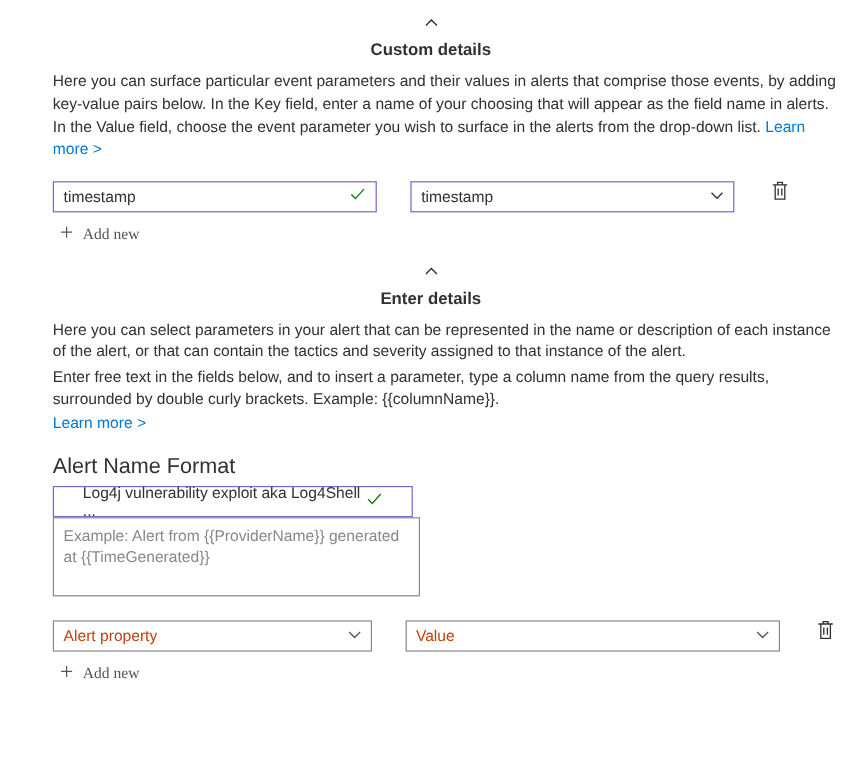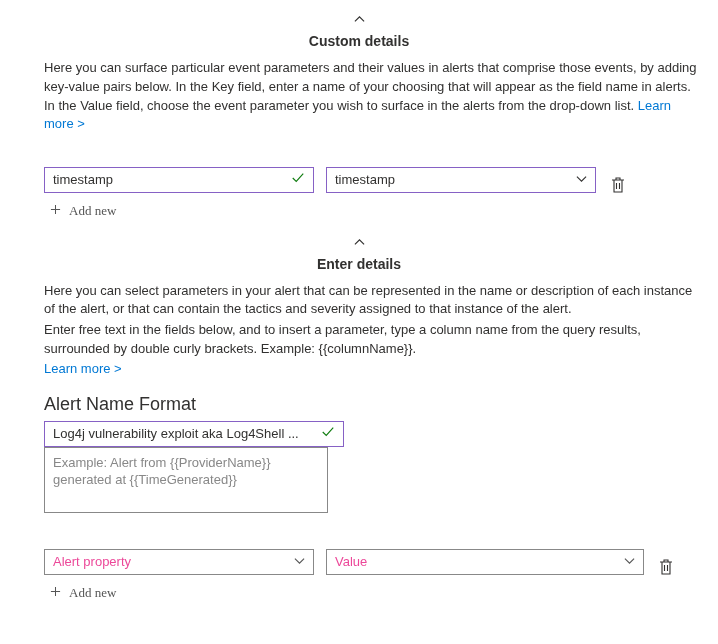--- a/index.html
+++ b/index.html
@@ -37,23 +37,23 @@
     line-height: 1.45;
     color: #323130;
     margin-bottom: 2px;
   }
   .learn-more {
     color: #0078d4;
     cursor: pointer;
   }
   .row {
     display: flex;
-    align-items: flex-end;
-    gap: 12px;
-    margin-top: 36px;
+    align-items: flex-start;
+    gap: 28px;
+    margin-top: 20px;
   }
   .field {
     display: flex;
     align-items: center;
     justify-content: space-between;
     height: 26px;
     border: 1px solid #8661c5;
     padding: 0 8px;
     background: #fff;
     font-size: 13px;
@@ -69,21 +69,21 @@
     font-size: 13px;
   }
   .dropdown-gray {
     border-color: #888;
     color: #555;
   }
   .field-text {
     color: #323130;
   }
   .placeholder-text {
-    color: #ec4899;
+    color: #c2410c;
   }
   .iconbtn {
     display: inline-flex;
     align-items: center;
     justify-content: center;
     width: 20px;
     color: #323130;
     cursor: pointer;
   }
   .add-new {
@@ -102,25 +102,25 @@
     font-size: 18px;
     color: #323130;
   }
   .textinput-valid {
     display: flex;
     align-items: center;
     justify-content: space-between;
     height: 26px;
     width: 300px;
     border: 1px solid #8661c5;
-    padding: 0 8px;
+    padding: 0 24px;
     background: #fff;
   }
   .textarea-box {
-    width: 284px;
+    width: 306px;
     height: 66px;
     border: 1px solid #888;
     padding: 6px 8px;
     font-size: 13px;
     color: #888;
     line-height: 1.35;
     background: #fff;
   }
 </style>
 </head>

